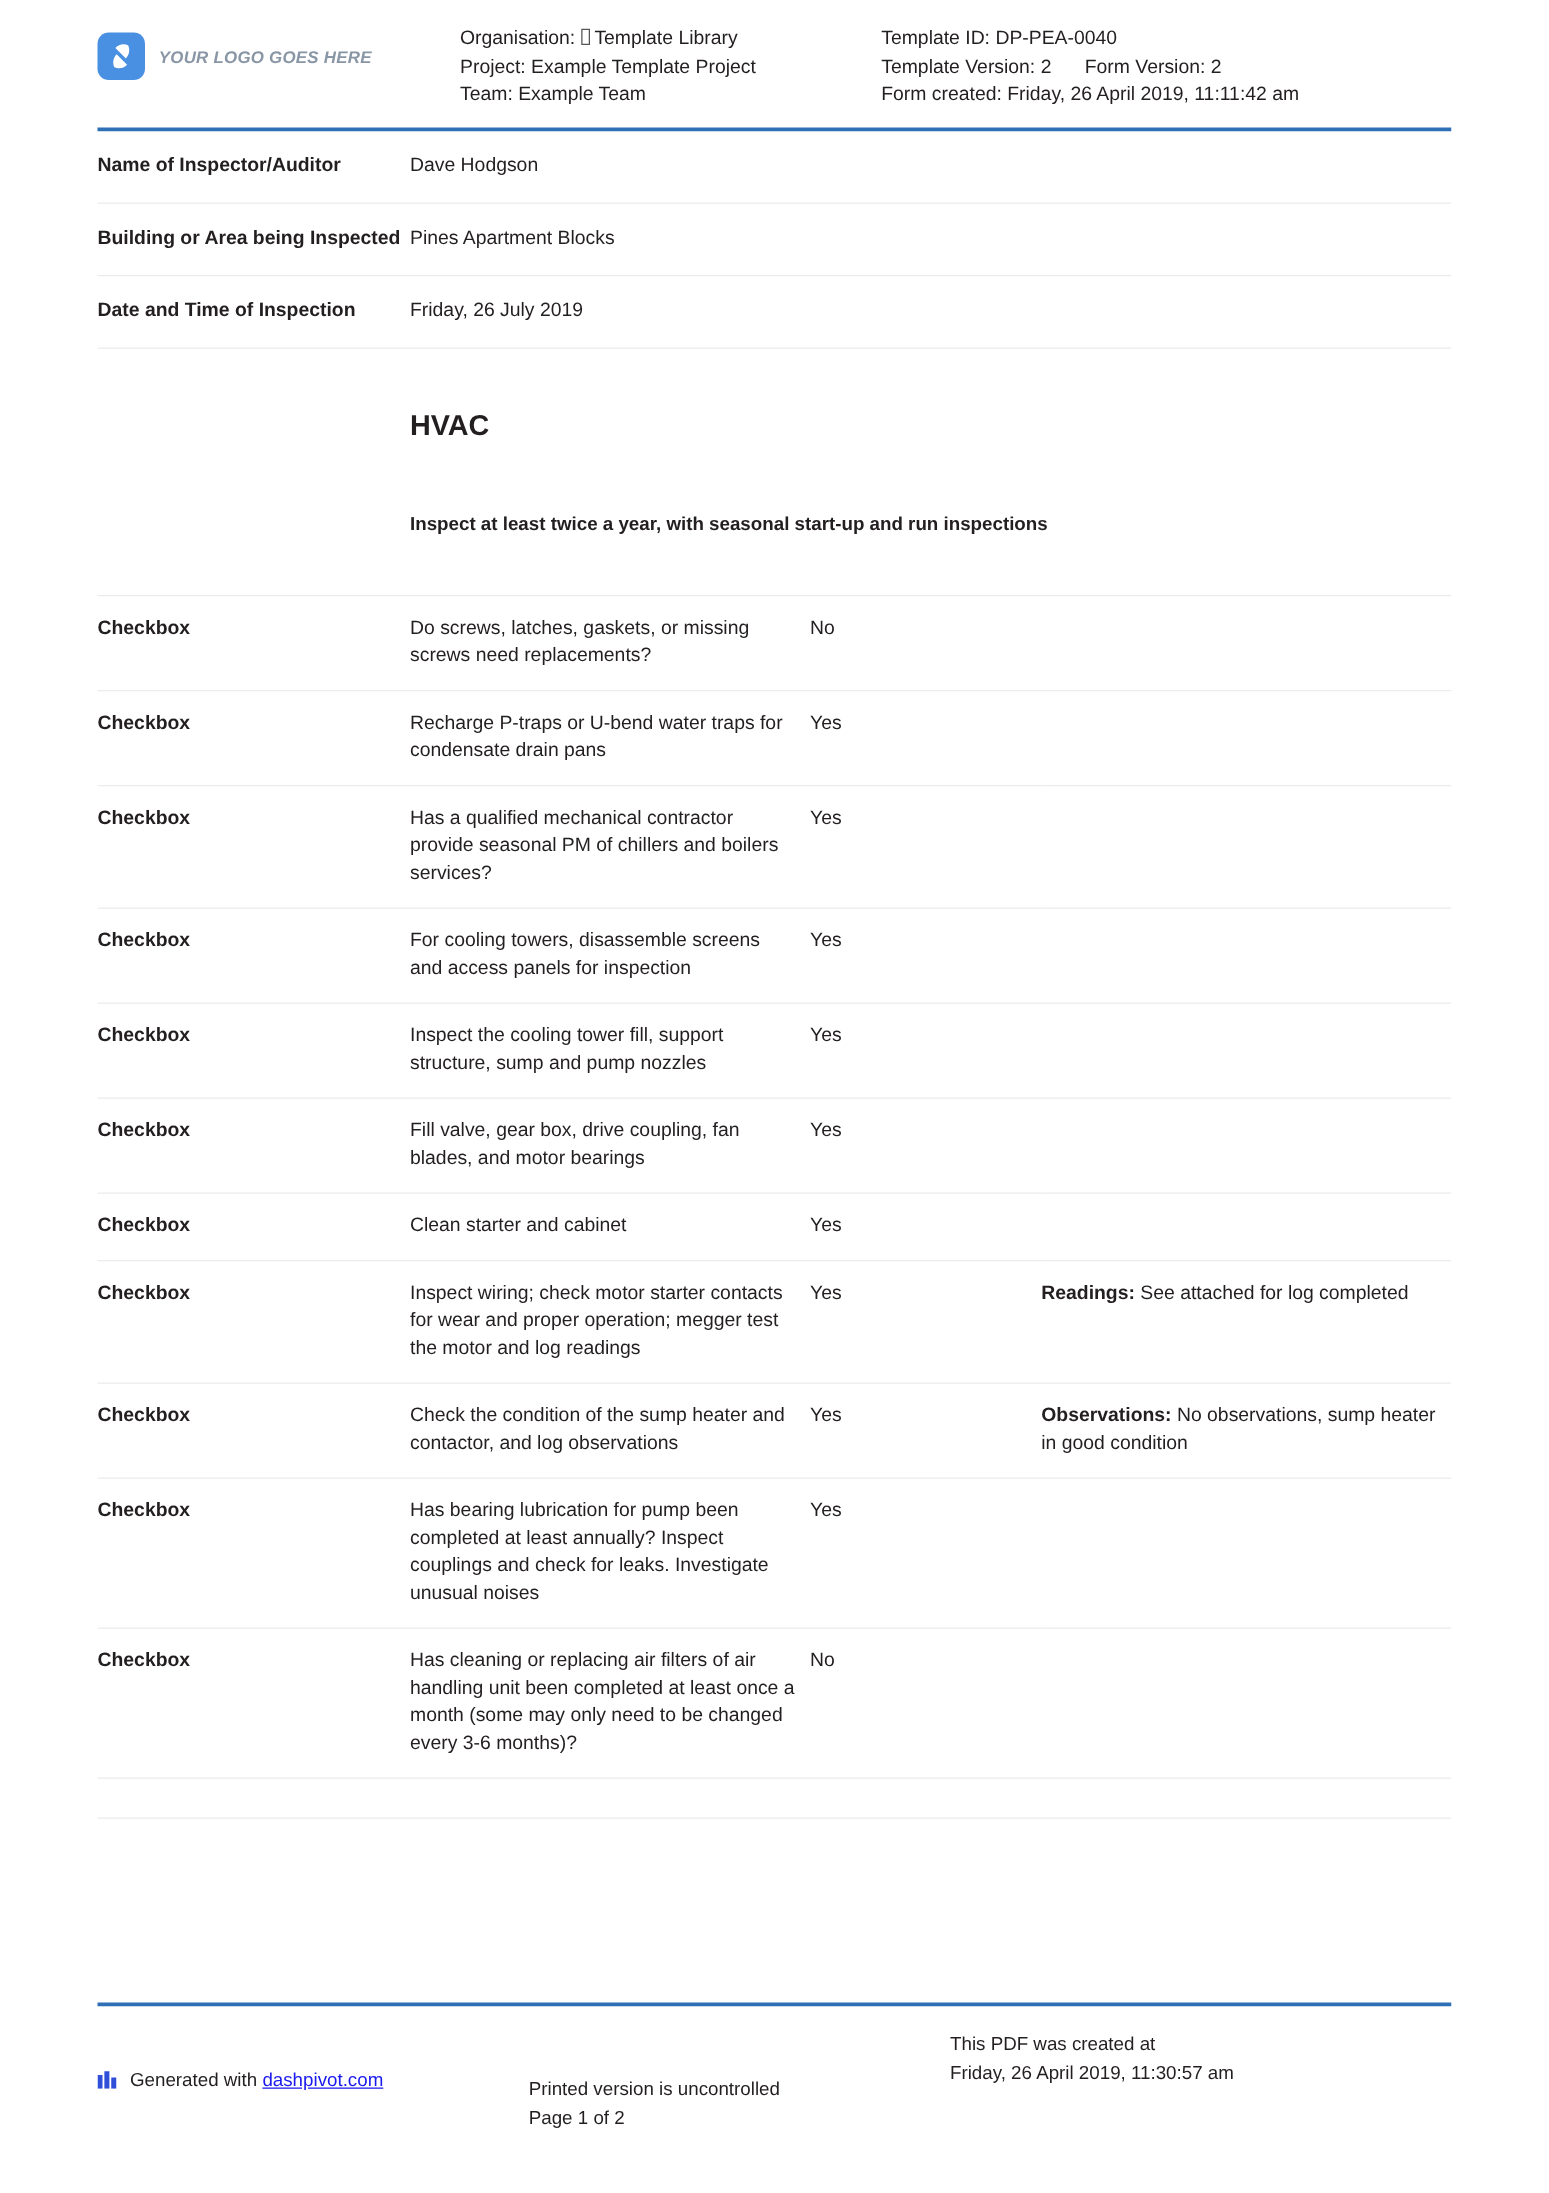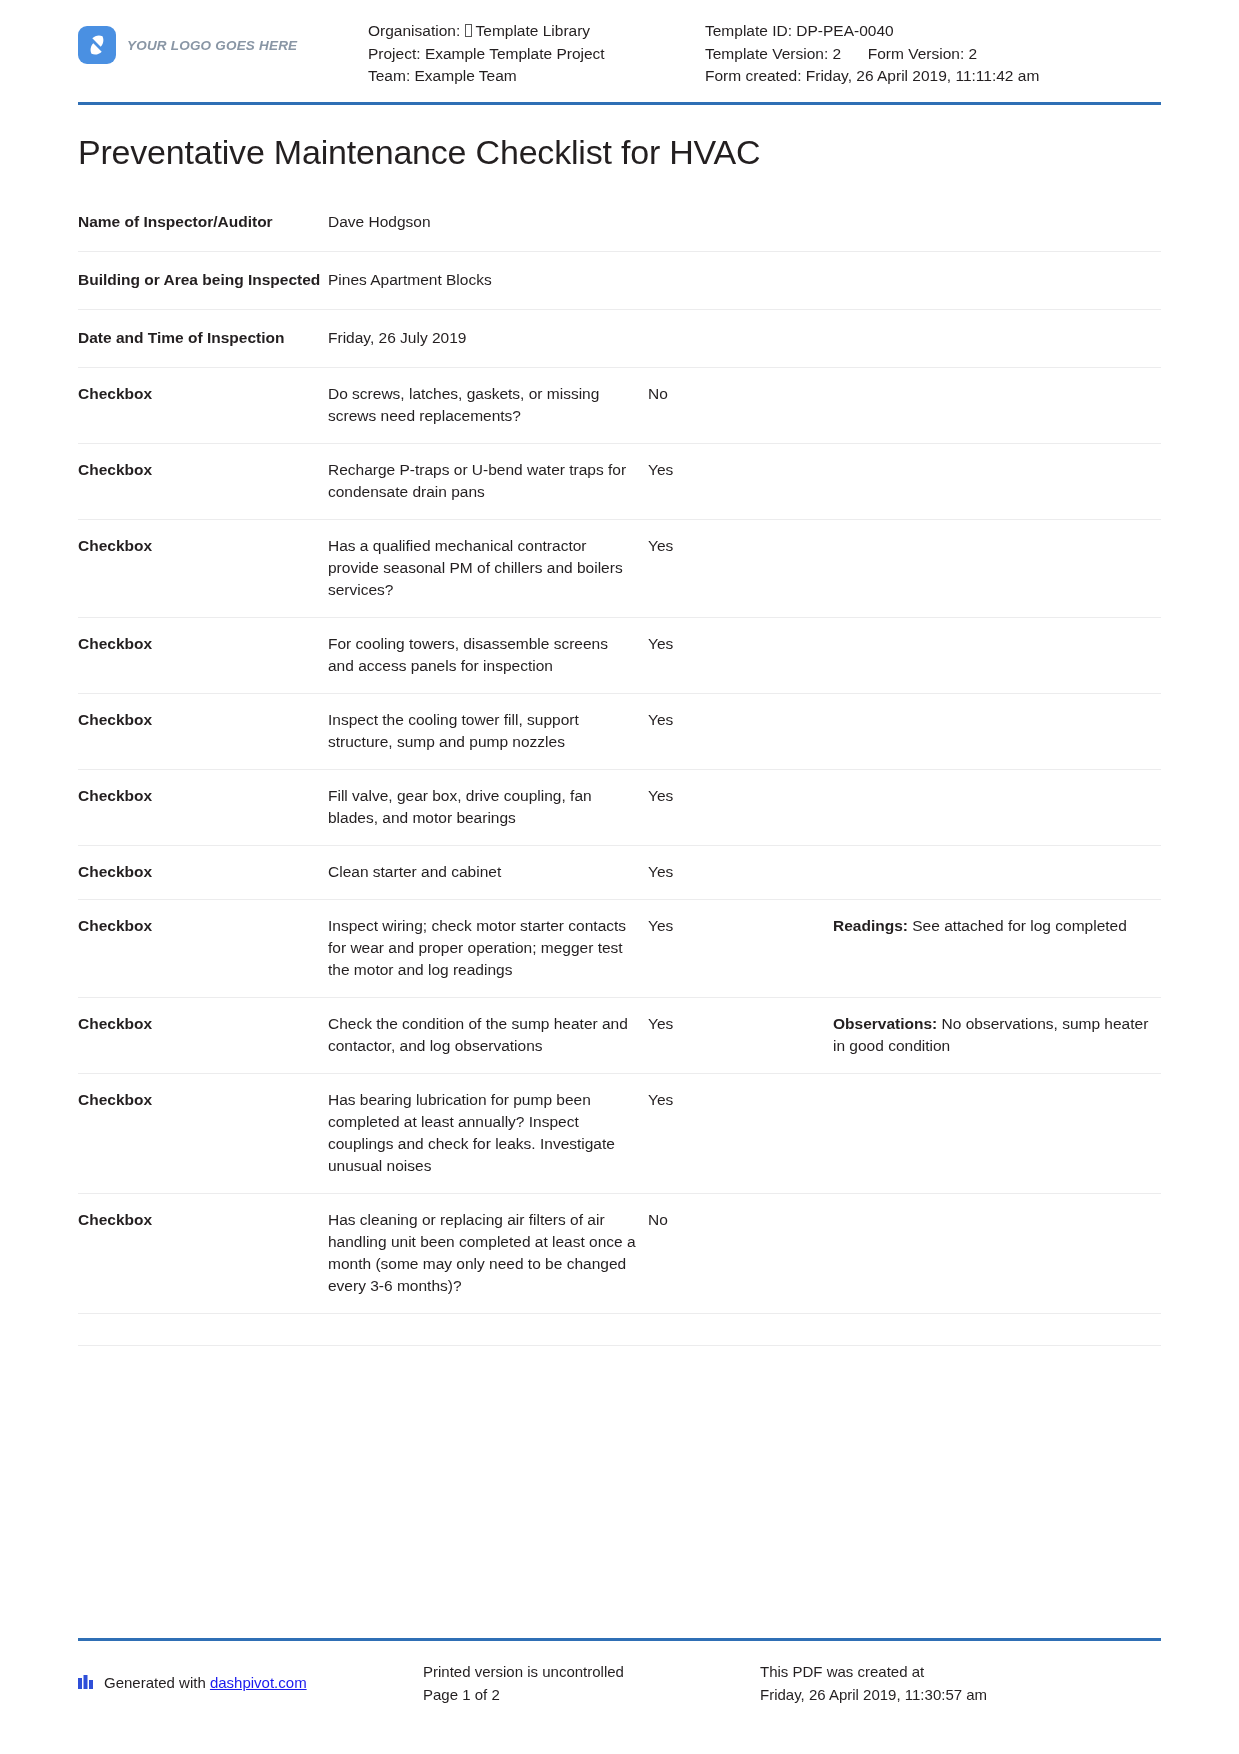--- a/index.html
+++ b/index.html
@@ -157,21 +157,21 @@
     background: #2f6fb5;
     margin-bottom: 20px;
   }
   .footer-cols {
     display: flex;
     font-size: 15px;
     line-height: 1.5;
     color: #231f20;
   }
   .f-col-1 { flex: 0 0 345px; display: flex; align-items: center; }
-  .f-col-2 { flex: 0 0 337px; }
+  .f-col-2 { flex: 0 0 337px; margin-top: 36px; }
   .f-col-3 { flex: 1 1 auto; }
   .bars-icon {
     display: inline-block;
     margin-right: 9px;
     margin-top: 2px;
     flex: 0 0 auto;
   }
   a.footer-link {
     color: #1a1aee;
     text-decoration: underline;
@@ -223,35 +223,41 @@
       </div>
       <div>
         <b>Form created:</b>
         <span>Friday, 26 April 2019, 11:11:42 am</span>
       </div>
     </div>
   </div>
 
   <div class="rule-blue"></div>
 
-  <h1 class="doc-title">Preventative Maintenance Checklist for HVAC</h1>
 
   <table class="fields">
     <tbody>
       <tr>
         <td class="field-label">Name of Inspector/Auditor</td>
         <td class="field-value">Dave Hodgson</td>
       </tr>
       <tr>
         <td class="field-label">Building or Area being Inspected</td>
         <td class="field-value">Pines Apartment Blocks</td>
       </tr>
       <tr>
         <td class="field-label">Date and Time of Inspection</td>
         <td class="field-value">Friday, 26 July 2019</td>
+      </tr>
+      <tr class="section-row">
+        <td></td>
+        <td>
+          <div class="section-title">HVAC</div>
+          <div class="section-note">Inspect at least twice a year, with seasonal start-up and run inspections</div>
+        </td>
       </tr>
     </tbody>
   </table>
 
   <table class="checklist">
     <tbody>
       <tr>
         <td class="c-type">Checkbox</td>
         <td class="c-question">Do screws, latches, gaskets, or missing screws need replacements?</td>
         <td class="c-answer">No</td>

